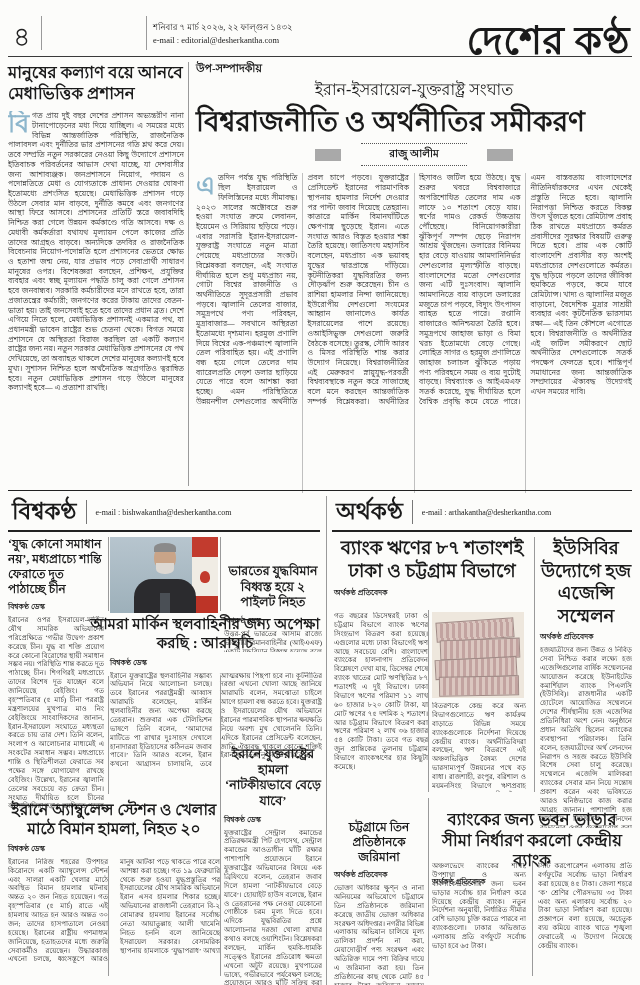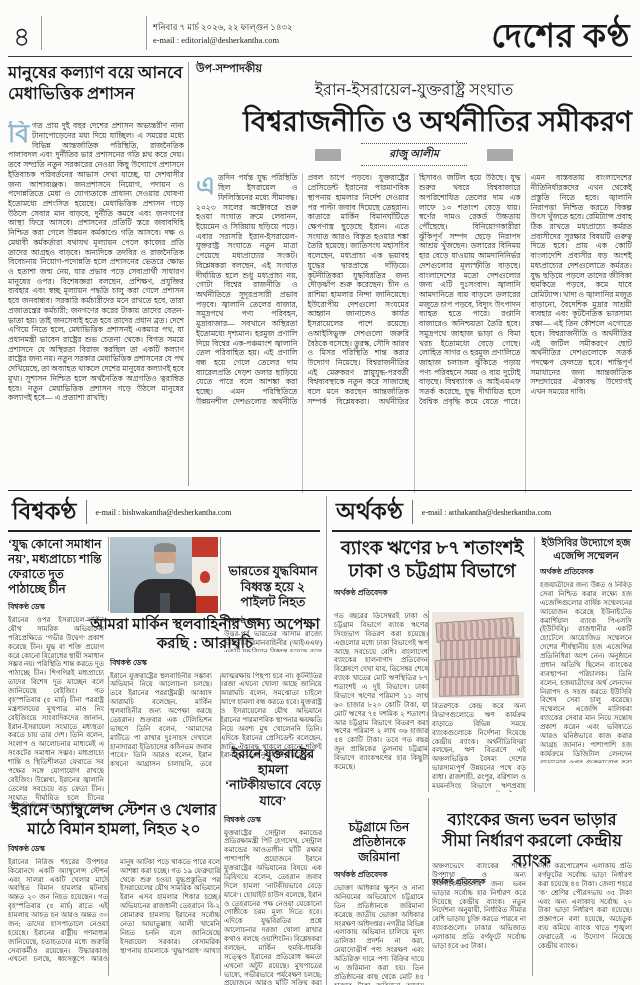--- a/index.html
+++ b/index.html
@@ -6,35 +6,35 @@
   #paper{position:relative;width:640px;height:985px;margin:0 auto;background:#fcfcfa;
          font-family:"Liberation Serif","DejaVu Serif",serif;color:#1a1a1a;overflow:hidden;}
   .abs{position:absolute;}
   .vr{position:absolute;width:1px;background:#9a9a9a;}
   .hr{position:absolute;height:1px;background:#3a3a3a;}
   .hr2{position:absolute;height:2px;background:#222;}
   
   .h-num{left:13px;top:16px;font-size:27px;color:#222;}
   .h-sec{left:50px;top:13px;font-size:27px;font-weight:bold;letter-spacing:0.5px;}
   .h-date{left:153px;top:21px;font-size:8.5px;line-height:1.55;color:#222;}
-  .h-mast{right:10px;top:10px;font-size:33px;font-weight:bold;letter-spacing:0.5px;}
+  .h-mast{right:10px;top:10px;font-size:39px;font-weight:bold;letter-spacing:0.5px;}
   
   .ed{left:8px;top:62px;width:176px;}
-  .ed-h{font-size:16.5px;font-weight:bold;line-height:1.28;margin-bottom:17px;}
+  .ed-h{font-size:16.5px;font-weight:bold;line-height:1.28;margin-bottom:7px;}
   .bodytext{font-size:7.6px;line-height:1.28;text-align:justify;overflow:hidden;color:#222;}
   .ed-body{height:372px;}
   .dropcap{float:left;font-size:25px;line-height:0.85;font-weight:bold;color:#8db6cc;padding:2px 3px 0 0;}
   
   .op{left:196px;top:60px;width:436px;}
   .op-tag{font-size:11px;font-weight:bold;}
   .op-kicker{text-align:center;font-size:16px;margin-top:-2px;}
-  .op-h{text-align:right;font-size:28px;font-weight:bold;line-height:1.12;margin-top:2px;}
+  .op-h{text-align:left;font-size:28px;font-weight:bold;line-height:1.12;margin-top:2px;}
   .op-byrow{display:flex;align-items:center;justify-content:center;gap:20px;margin-top:6px;}
   .ornament{width:26px;height:12px;background:#a9a9a9;}
-  .op-by{border-top:1px dotted #555;border-bottom:1px dotted #555;padding:2px 28px;font-size:10.5px;font-weight:bold;text-align:center;font-style:italic;}
+  .op-by{border-top:1px dotted #555;border-bottom:1px dotted #555;padding:2px 28px;font-size:10.5px;font-weight:bold;text-align:center;}
   .op-body{margin-top:7px;columns:4;column-gap:10px;column-rule:1px solid #bfbfbf;height:320px;}
   
   .banner{top:496px;height:32px;display:flex;align-items:center;gap:9px;}
   .banner-title{font-size:23px;font-weight:bold;}
   .banner-vr{width:1px;height:24px;background:#777;}
   .banner-email{font-size:8px;color:#222;}
   
   .sh{font-weight:bold;line-height:1.25;}
   .ctr{text-align:center;}
   .byline{font-size:7.5px;font-weight:bold;margin:4px 0 3px;}
@@ -162,21 +162,21 @@
   <div class="abs bodytext small jt" style="left:334px;top:612px;width:94px;height:180px;">গত বছরের ডিসেম্বরই ঢাকা ও চট্টগ্রাম বিভাগে ব্যাংক ঋণের সিংহভাগ বিতরণ করা হয়েছে। এগুলোর মধ্যে ঢাকা বিভাগেই ঋণ আছে সবচেয়ে বেশি। বাংলাদেশ ব্যাংকের হালনাগাদ প্রতিবেদন বিশ্লেষণে দেখা যায়, ডিসেম্বর শেষে ব্যাংক খাতের মোট ঋণস্থিতির ৮৭ শতাংশই এ দুই বিভাগে। ঢাকা বিভাগে ঋণের পরিমাণ ১১ লাখ ৬০ হাজার ৮২০ কোটি টাকা, যা মোট ঋণের ৭৫ দশমিক ২ শতাংশ। আর চট্টগ্রাম বিভাগে বিতরণ করা ঋণের পরিমাণ ২ লাখ ৩৬ হাজার ৫৪ কোটি টাকা। তবে গত বছর জুন প্রান্তিকের তুলনায় চট্টগ্রাম বিভাগে ব্যাংকঋণের হার কিছুটা কমেছে।</div>
   <div class="abs photoM">
     <div class="money" style="left:4px;top:8px;width:76px;transform:rotate(-4deg);"></div>
     <div class="money" style="left:8px;top:27px;width:78px;transform:rotate(-2deg);"></div>
     <div class="money" style="left:3px;top:46px;width:80px;transform:rotate(-3deg);"></div>
     <div class="money" style="left:7px;top:64px;width:78px;transform:rotate(-1deg);"></div>
   </div>
   <div class="abs bodytext small jt" style="left:432px;top:702px;width:94px;height:90px;">বিতরণকে কেন্দ্র করে অন্য বিভাগগুলোতে ঋণ কার্যক্রম বাড়াতে বিভিন্ন সময়ে ব্যাংকগুলোকে নির্দেশনা দিয়েছে কেন্দ্রীয় ব্যাংক। অর্থনীতিবিদরা বলছেন, ঋণ বিতরণে এই অঞ্চলভিত্তিক বৈষম্য দেশের ভারসাম্যপূর্ণ উন্নয়নের পথে বড় বাধা। রাজশাহী, রংপুর, বরিশাল ও ময়মনসিংহ বিভাগে ঋণপ্রবাহ বাড়ানো না গেলে আঞ্চলিক বৈষম্য আরও বাড়বে।</div>
 
   <div class="abs" style="left:540px;top:537px;width:92px;">
-    <div class="sh ctr" style="font-size:10px;">ইউসিবির উদ্যোগে হজ এজেন্সি সম্মেলন</div>
+    <div class="sh ctr" style="font-size:18px;">ইউসিবির উদ্যোগে হজ এজেন্সি সম্মেলন</div>
     <div class="byline">অর্থকণ্ঠ প্রতিবেদক</div>
     <div class="bodytext small jt" style="height:182px;">হজযাত্রীদের জন্য উন্নত ও নিবিড় সেবা নিশ্চিত করার লক্ষ্যে হজ এজেন্সিগুলোর বার্ষিক সম্মেলনের আয়োজন করেছে ইউনাইটেড কমার্শিয়াল ব্যাংক পিএলসি (ইউসিবি)। রাজধানীর একটি হোটেলে আয়োজিত সম্মেলনে দেশের শীর্ষস্থানীয় হজ এজেন্সির প্রতিনিধিরা অংশ নেন। অনুষ্ঠানে প্রধান অতিথি ছিলেন ব্যাংকের ব্যবস্থাপনা পরিচালক। তিনি বলেন, হজযাত্রীদের অর্থ লেনদেন নিরাপদ ও সহজ করতে ইউসিবি বিশেষ সেবা চালু করেছে। সম্মেলনে এজেন্সি মালিকরা ব্যাংকের সেবার মান নিয়ে সন্তোষ প্রকাশ করেন এবং ভবিষ্যতে আরও ঘনিষ্ঠভাবে কাজ করার আগ্রহ জানান। পাশাপাশি হজ কার্যক্রমে ডিজিটাল লেনদেন বাড়ানোর ওপর গুরুত্বারোপ করা হয় সম্মেলনে।</div>
   </div>
 
   <div class="abs" style="left:334px;top:800px;width:90px;">
     <div class="sh ctr" style="font-size:12px;margin-top:20px;">চট্টগ্রামে তিন প্রতিষ্ঠানকে জরিমানা</div>
     <div class="byline">অর্থকণ্ঠ প্রতিবেদক</div>
     <div class="bodytext small jt" style="height:108px;">ভোক্তা অধিকার ক্ষুণ্ন ও নানা অনিয়মের অভিযোগে চট্টগ্রামে তিন প্রতিষ্ঠানকে জরিমানা করেছে জাতীয় ভোক্তা অধিকার সংরক্ষণ অধিদপ্তর। নগরীর বিভিন্ন এলাকায় অভিযান চালিয়ে মূল্য তালিকা প্রদর্শন না করা, মেয়াদোত্তীর্ণ পণ্য সংরক্ষণ এবং অতিরিক্ত দামে পণ্য বিক্রির দায়ে এ জরিমানা করা হয়। তিন প্রতিষ্ঠানের কাছ থেকে মোট ৪৫ হাজার টাকা জরিমানা আদায় করা হয়েছে।</div>
   </div>
 

